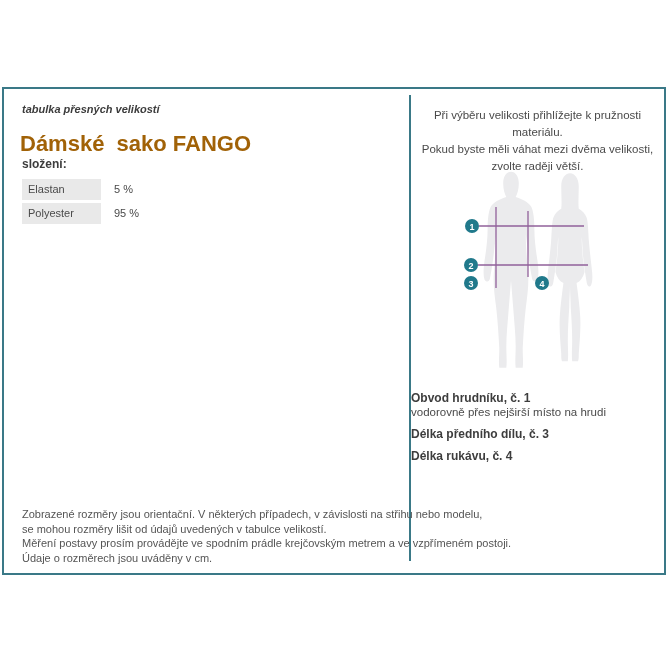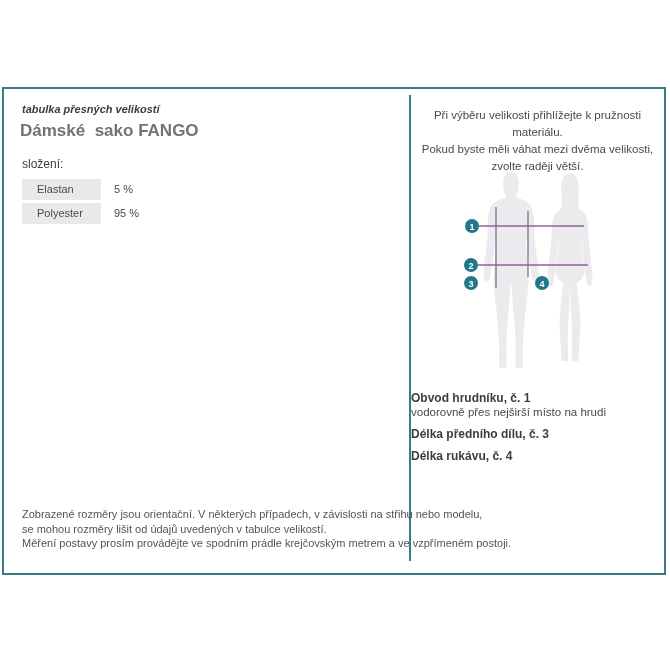--- a/index.html
+++ b/index.html
@@ -4,26 +4,26 @@
 <style>
   html,body{margin:0;padding:0;background:#fff;}
   .page{position:relative;width:670px;height:670px;background:#ffffff;
         font-family:"Liberation Sans",sans-serif;overflow:hidden;}
   .panel{position:absolute;left:2px;top:87px;width:660px;height:484px;
          border:2px solid #3a7987;background:#fff;}
   .divider{position:absolute;left:409px;top:95px;width:2px;height:466px;background:#3a7987;}
 
   
   .small-title{position:absolute;left:22px;top:103px;font-size:11px;font-weight:bold;color:#3c3c3c;font-style:italic;}
-  .heading{position:absolute;left:20px;top:121px;font-size:17px;font-weight:bold;color:#737373;white-space:pre;}
-  .comp-label{position:absolute;left:22px;top:157px;font-size:12px;font-weight:normal;color:#3c3c3c;}
+  .heading{position:absolute;left:20px;top:131px;font-size:22px;font-weight:bold;color:#a16207;white-space:pre;}
+  .comp-label{position:absolute;left:22px;top:157px;font-size:12px;font-weight:bold;color:#3c3c3c;}
   .comp-table{position:absolute;left:22px;top:179px;}
   .comp-row{display:flex;align-items:center;margin-bottom:3px;}
   .comp-cell{width:79px;height:21px;line-height:21px;background:#e9e9e9;
-             padding-left:15px;box-sizing:border-box;font-size:11px;color:#4a4a4a;}
+             padding-left:6px;box-sizing:border-box;font-size:11px;color:#4a4a4a;}
   .comp-val{margin-left:13px;font-size:11px;color:#4a4a4a;line-height:21px;}
   .notes{position:absolute;left:22px;top:507px;font-size:11px;color:#545454;line-height:14.6px;}
   .intro{position:absolute;left:411px;top:107px;width:253px;text-align:center;
          font-size:11.5px;color:#4a4a4a;line-height:17px;}
   .figure-wrap{position:absolute;left:456px;top:165px;width:170px;height:220px;}
   .silhouette{fill:#ebebed;}
   .m-line{stroke:#91619a;stroke-width:1.3;}
   .m-dot{fill:#20798b;}
   .m-num{fill:#ffffff;font-size:9px;font-weight:bold;font-family:"Liberation Sans",sans-serif;}
   .labels{position:absolute;left:411px;top:391px;width:280px;text-align:left;color:#3d3d3d;}
@@ -49,20 +49,21 @@
     <div class="comp-row">
       <div class="comp-cell">Polyester</div>
       <div class="comp-val">95 %</div>
     </div>
   </div>
 
   <div class="notes">
     <div>Zobrazené rozměry jsou orientační. V některých případech, v závislosti na střihu nebo modelu,</div>
     <div>se mohou rozměry lišit od údajů uvedených v tabulce velikostí.</div>
     <div>Měření postavy prosím provádějte ve spodním prádle krejčovským metrem a ve vzpřímeném postoji.</div>
+    <div>Údaje o rozměrech jsou uváděny v cm.</div>
   </div>
 
   <div class="intro">
     <div>Při výběru velikosti přihlížejte k pružnosti materiálu.</div>
     <div>Pokud byste měli váhat mezi dvěma velikosti,</div>
     <div>zvolte raději větší.</div>
   </div>
 
   <div class="figure-wrap">
     <svg width="170" height="220" viewBox="0 0 170 220" xmlns="http://www.w3.org/2000/svg">

